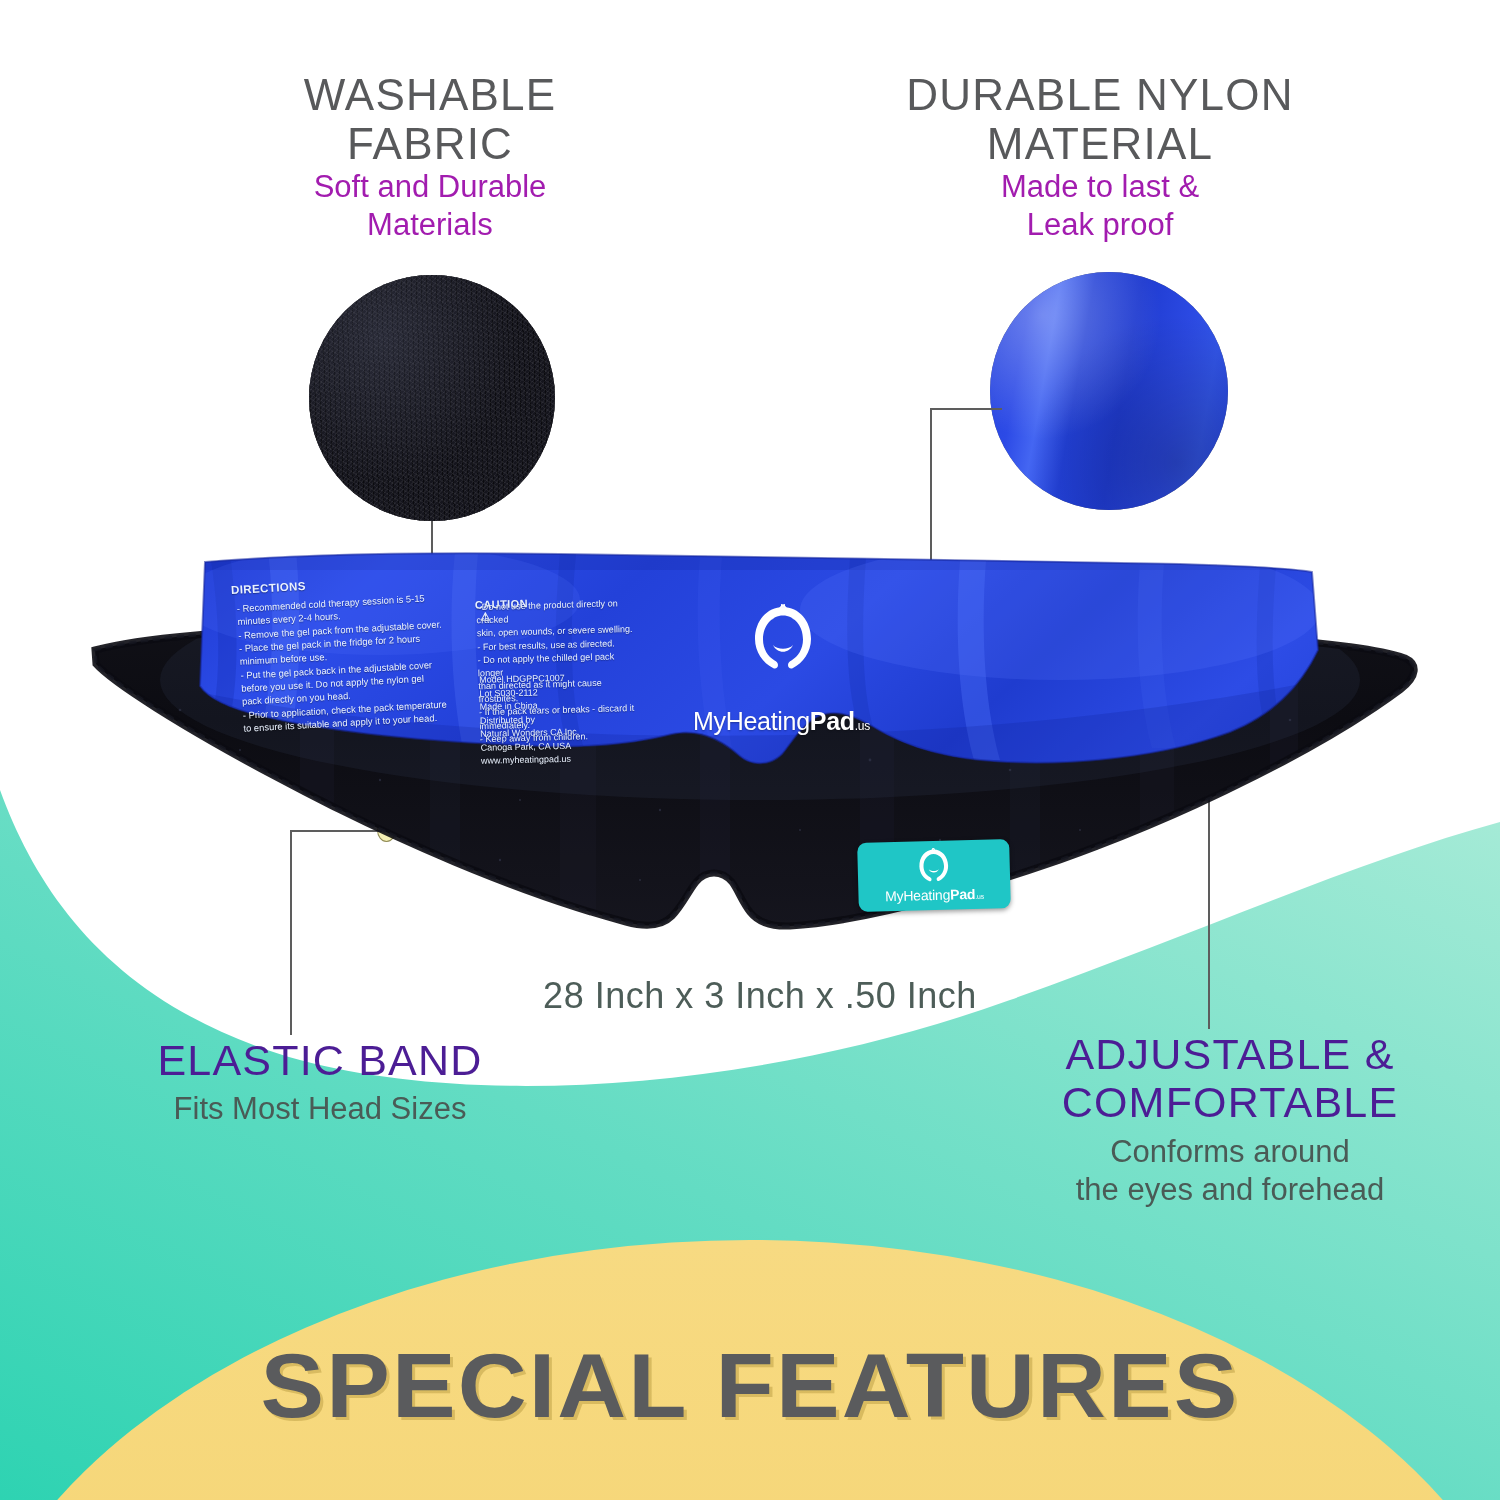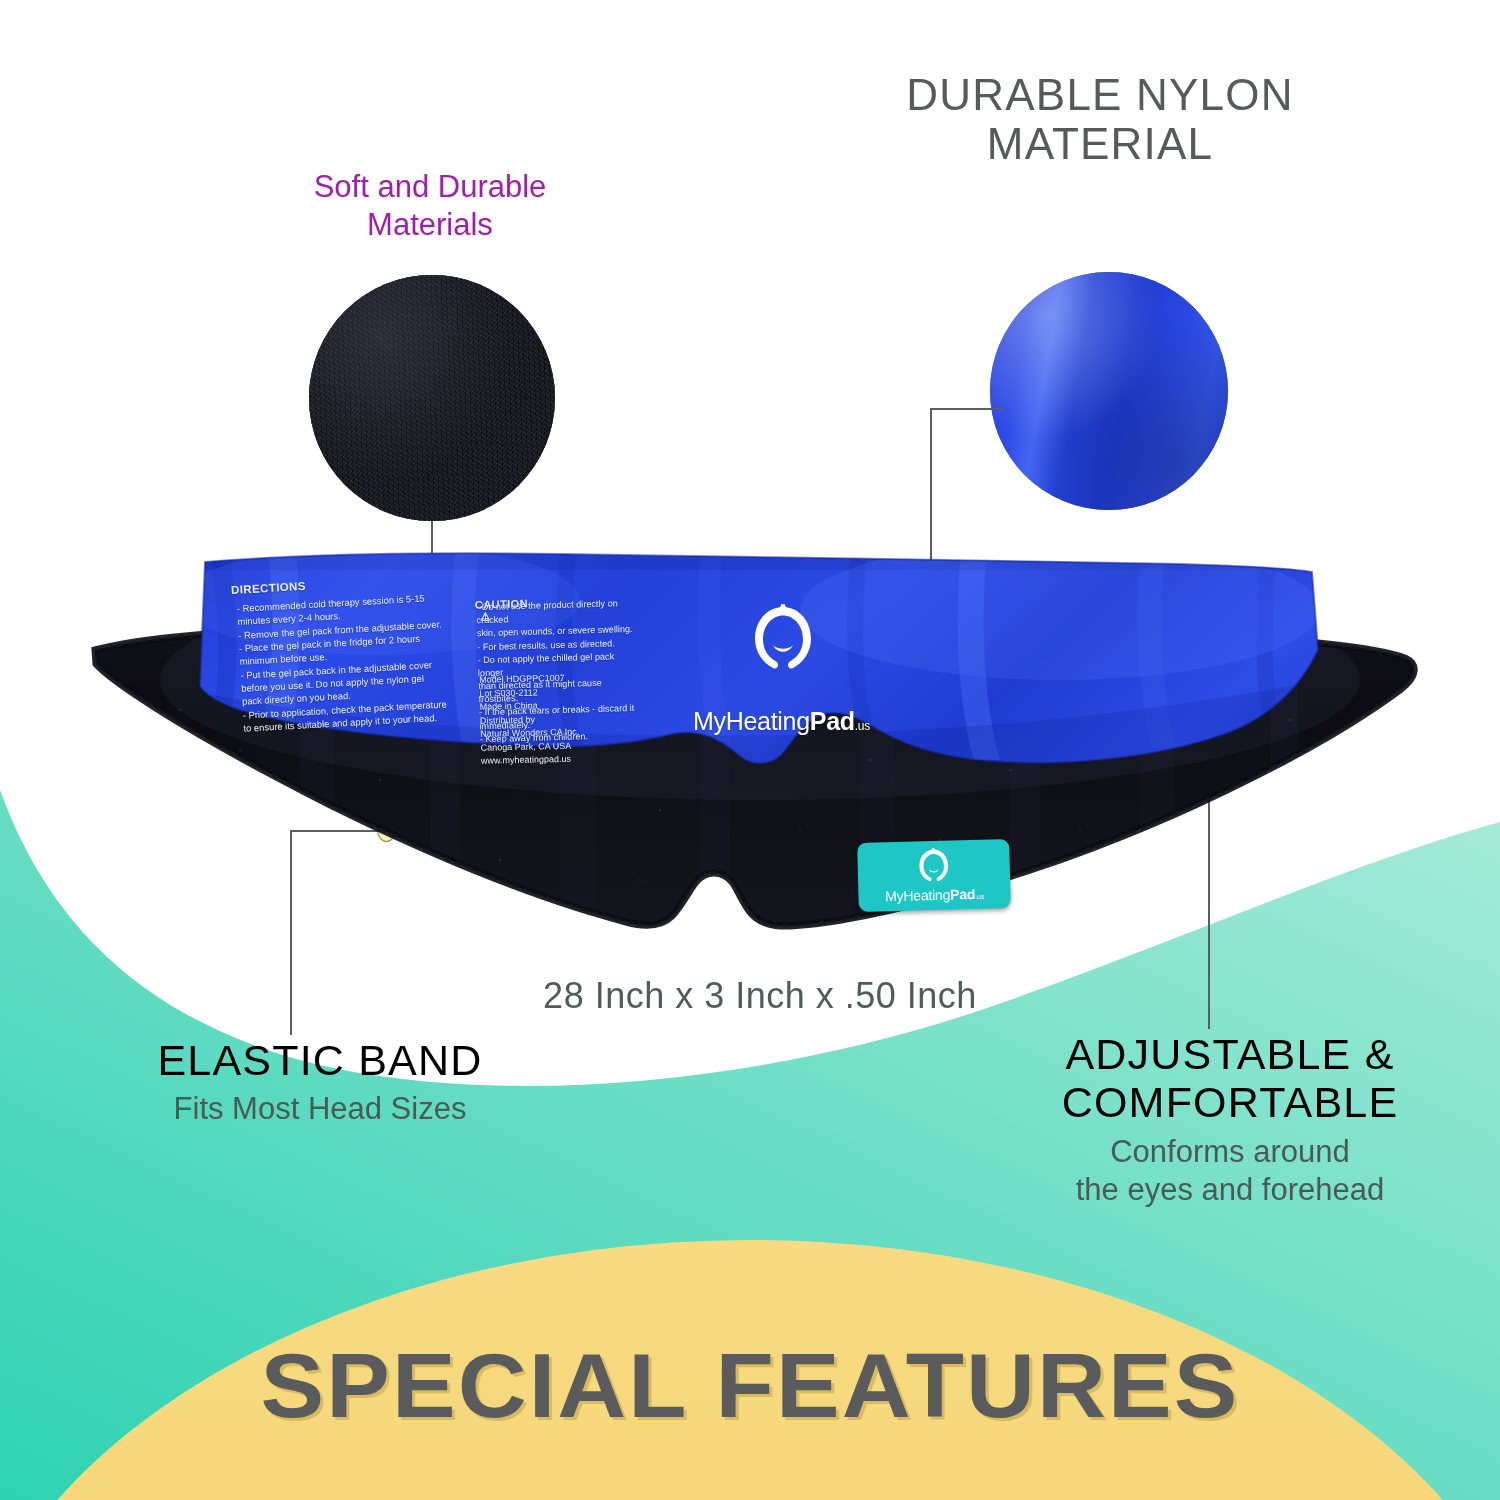--- a/index.html
+++ b/index.html
@@ -27,21 +27,21 @@
   }
   .feat-sub{
     position:absolute;
     color:#a21caf;
     font-size:31px;
     line-height:1.22;
     font-weight:300;
     text-align:center;
     white-space:pre-line;
   }
-  .feat-title.dark, .feat-sub.dark{color:#000000;}
+  .feat-title.dark, .feat-sub.dark{color:#4c1d95;}
   .feat-sub.dark{color:#4a5b56;}
 
   #t-washable{left:180px;top:70px;width:500px;}
   #s-washable{left:180px;top:168px;width:500px;}
   #t-nylon{left:840px;top:70px;width:520px;}
   #s-nylon{left:840px;top:168px;width:520px;}
 
   #t-elastic{left:60px;top:1036px;width:520px;font-size:43px;}
   #s-elastic{left:60px;top:1090px;width:520px;font-size:31px;}
 
@@ -178,25 +178,29 @@
       C 600,1058 880,1010 1110,906
       C 1290,826 1410,780 1500,760
       L1500,700
       C 1360,720 1180,790 980,866
       C 760,950 520,990 350,958
       C 190,928 80,848 30,752 Z" fill="#ffffff"></path>
 
     <ellipse cx="750" cy="1760" rx="800" ry="520" fill="url(#yellowGrad)"></ellipse>
   </svg>
 
+  <div class="feat-title" id="t-washable">WASHABLE
+FABRIC</div>
   <div class="feat-sub" id="s-washable">Soft and Durable
 Materials</div>
 
   <div class="feat-title" id="t-nylon">DURABLE NYLON
 MATERIAL</div>
+  <div class="feat-sub" id="s-nylon">Made to last &amp;
+Leak proof</div>
 
   <div class="feat-title dark" id="t-elastic">ELASTIC BAND</div>
   <div class="feat-sub dark" id="s-elastic">Fits Most Head Sizes</div>
 
   <div class="feat-title dark" id="t-adjust">ADJUSTABLE &amp;
 COMFORTABLE</div>
   <div class="feat-sub dark" id="s-adjust">Conforms around
 the eyes and forehead</div>
 
   <div id="dims">28 Inch x 3 Inch x .50 Inch</div>

